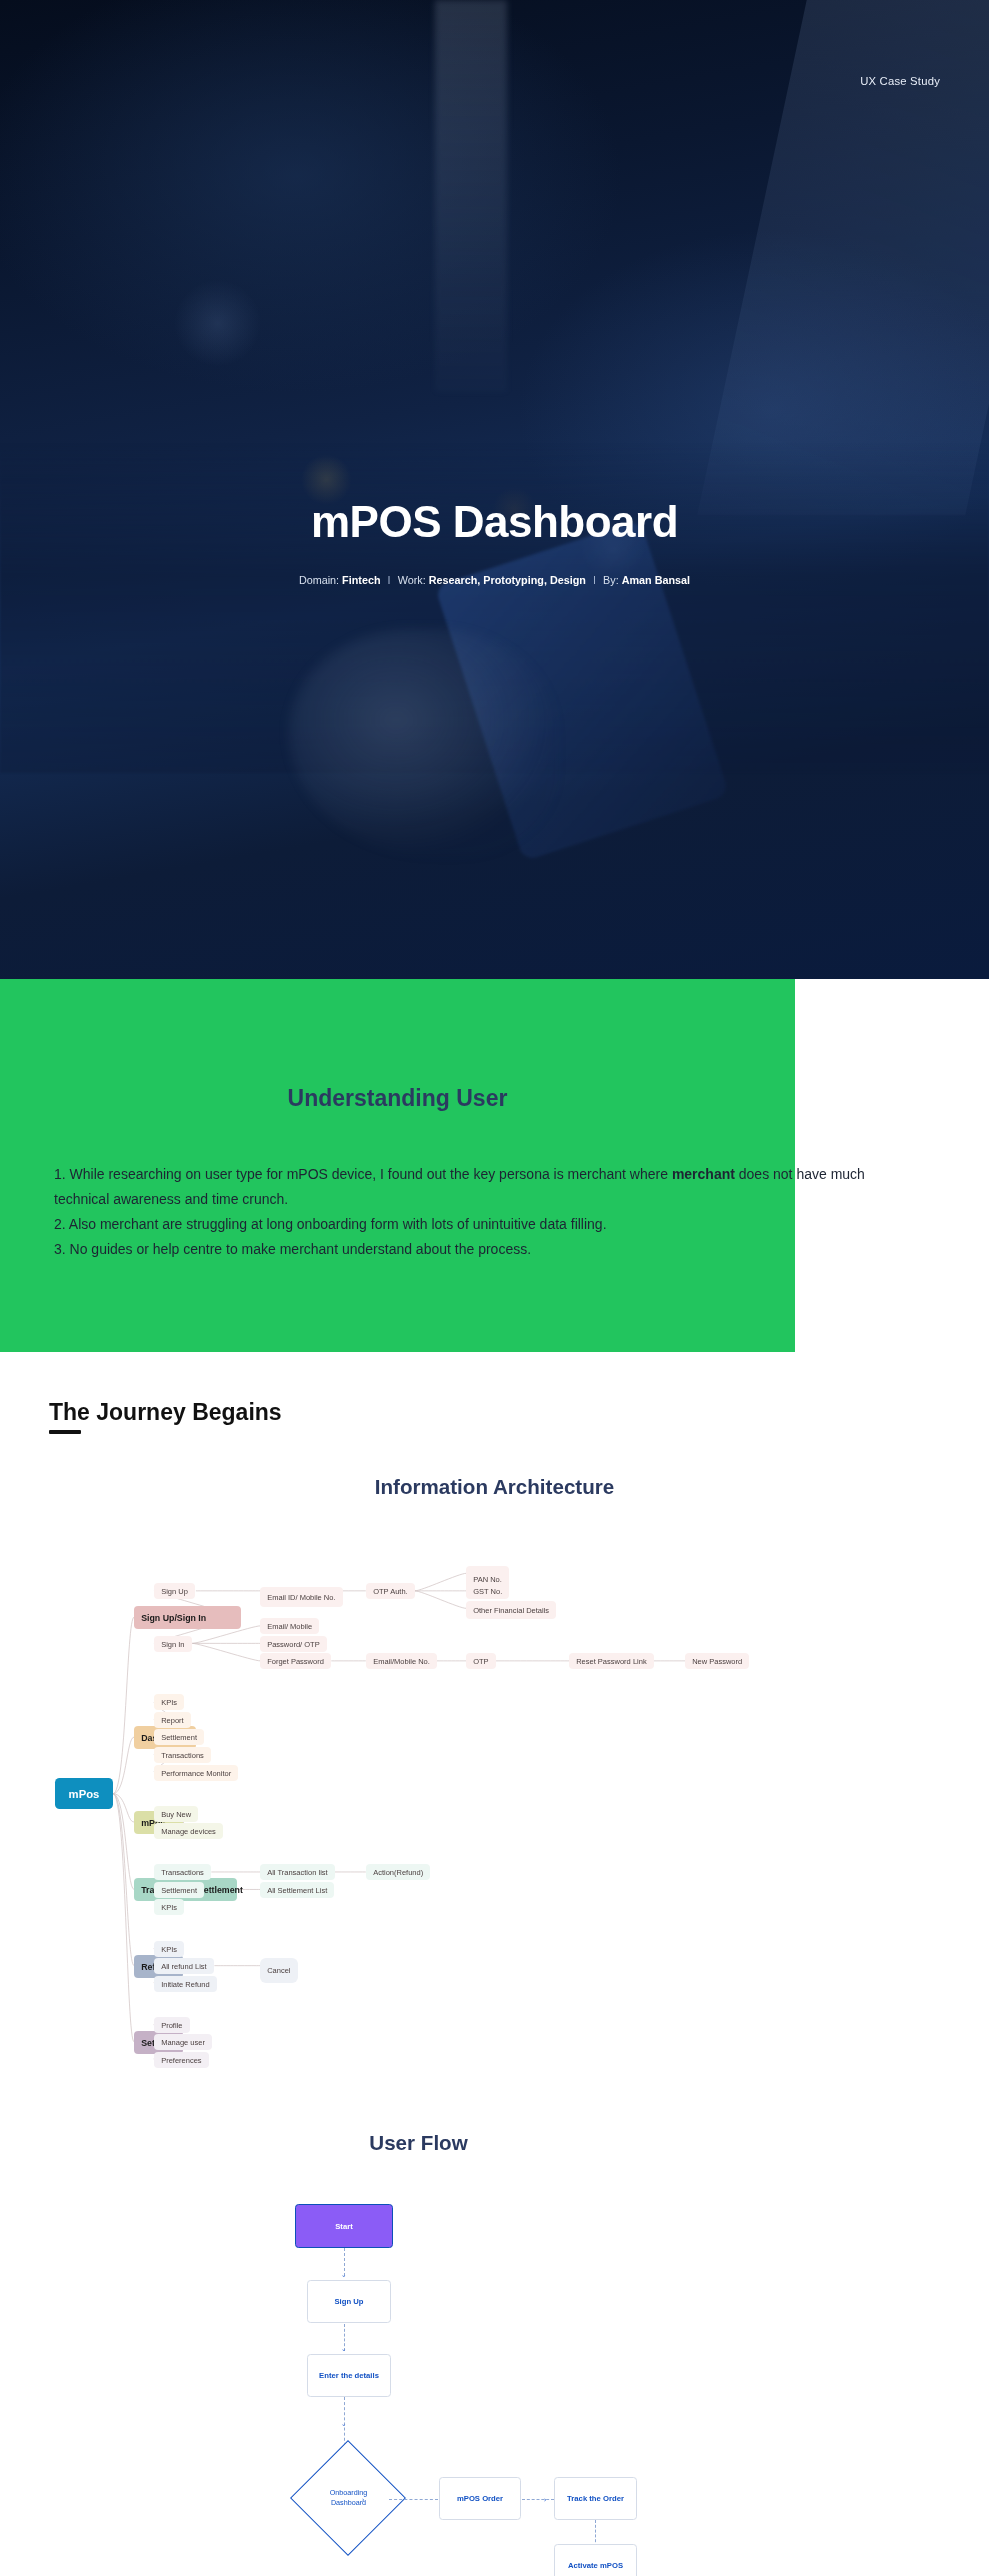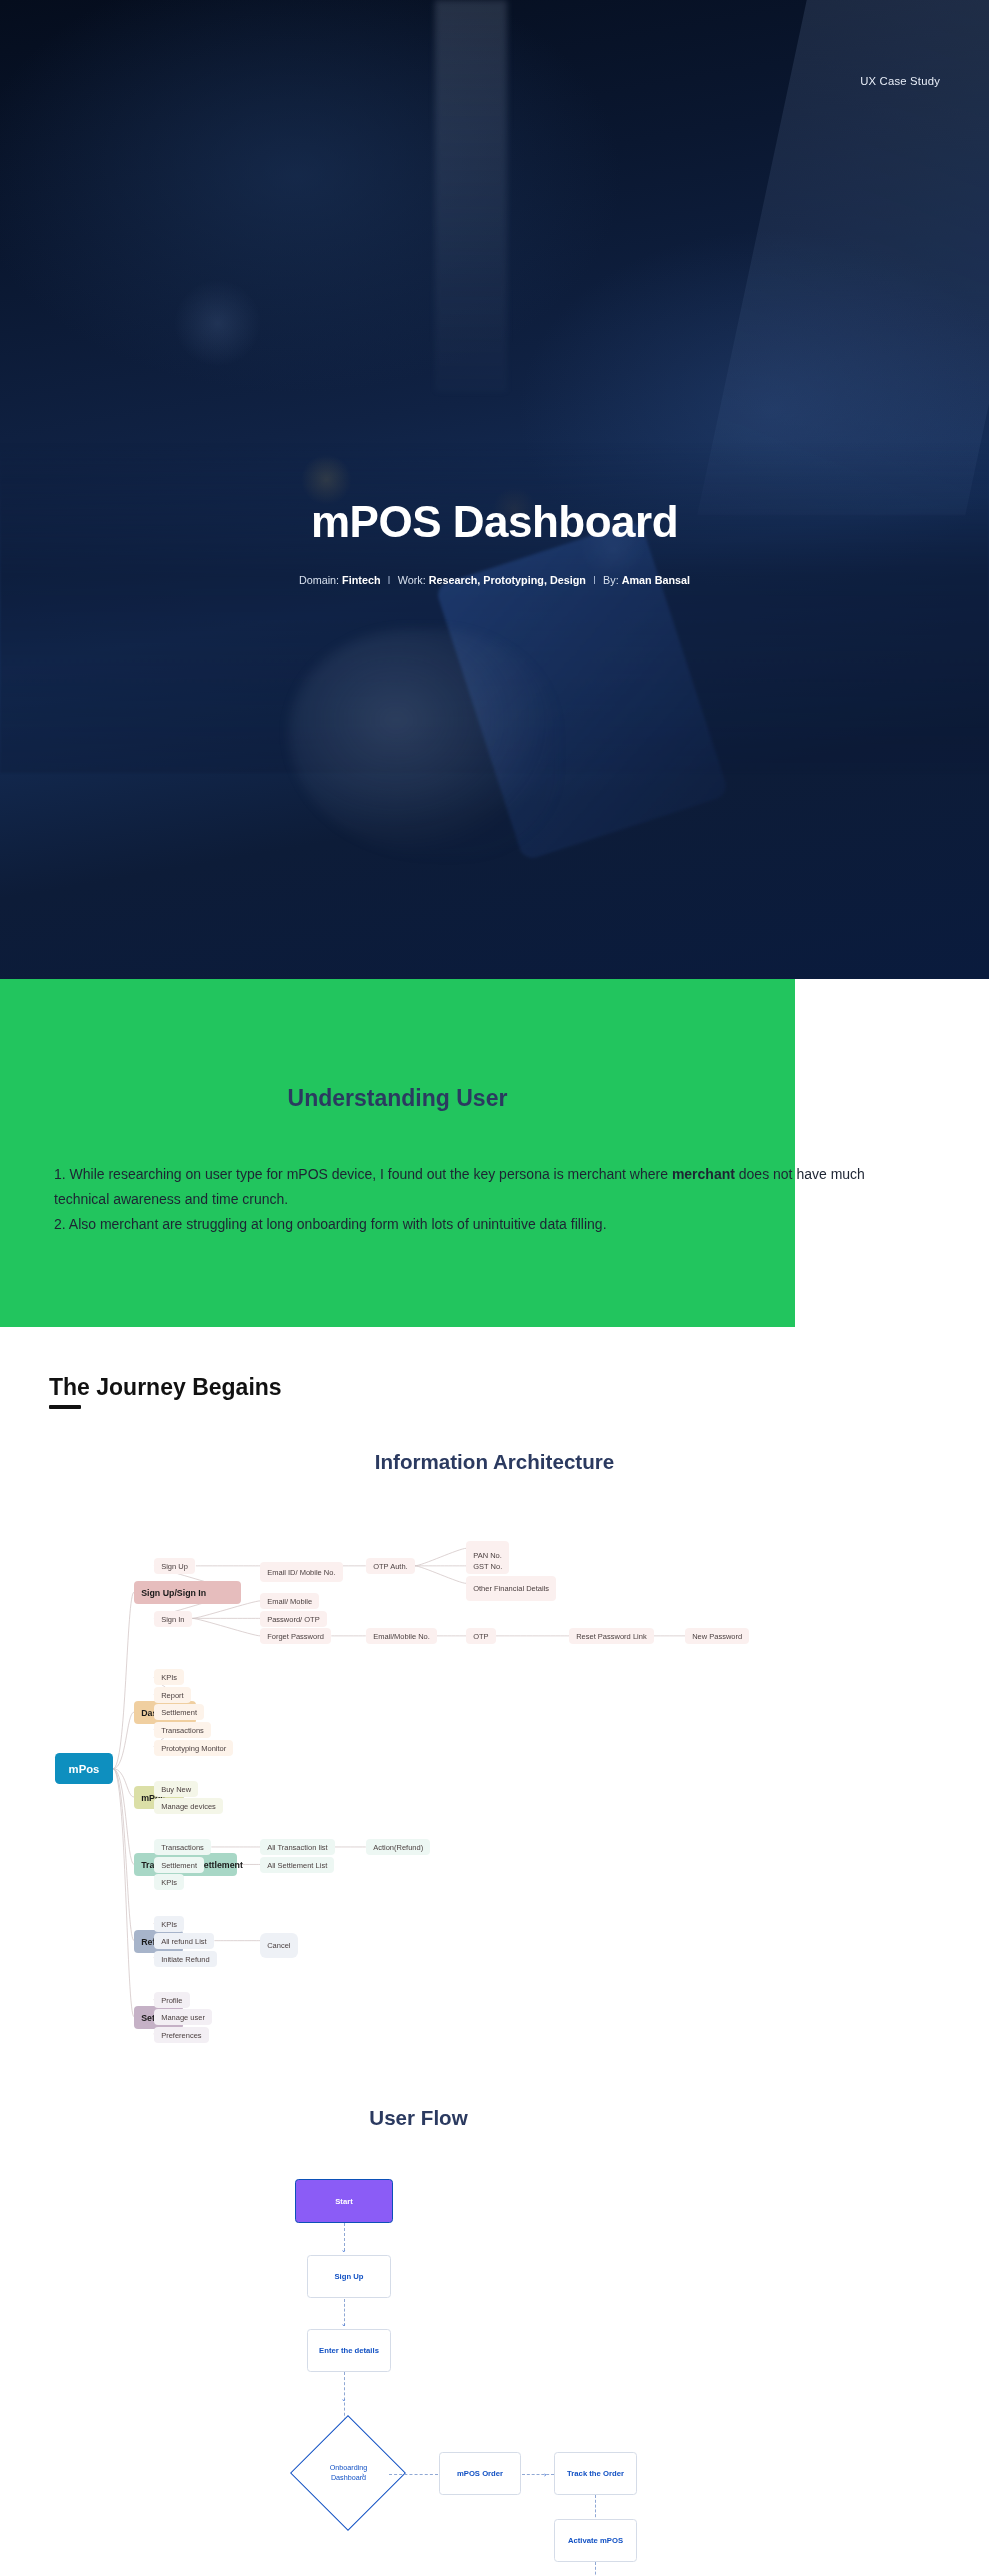--- a/index.html
+++ b/index.html
@@ -98,20 +98,21 @@
     <b>Aman Bansal</b>
   </div>
 
 </section>
 
 <section class="understanding">
   <h2>Understanding User</h2>
   <div class="pts" id="understanding-points">
       <p>1. While researching on user type for mPOS device, I found out the key persona is merchant where <b>merchant</b> does not have much technical awareness and time crunch.</p>
       <p>2. Also merchant are struggling at long onboarding form with lots of unintuitive data filling.</p>
+      <p>3. No guides or help centre to make merchant understand about the process.</p>
     </div>
 </section>
 
 <section class="journey">
   <div class="journey-h">
     <h2>The Journey Begains</h2>
     <div class="journey-underline"></div>
   </div>
 
   <div class="ia-wrap">
@@ -159,35 +160,35 @@
           <path d="M 310 967 C 324 967, 241 967, 255 967" fill="none" stroke="#cfc2c2" stroke-width="1.4"></path>
           <path d="M 310 967 C 324 967, 241 1001, 255 1001" fill="none" stroke="#cfc2c2" stroke-width="1.4"></path>
         </svg>
       <div class="ia-root">mPos</div>
     <div class="node n-main" style="left: 111px; top: 62px; height: 23px; background: rgb(230, 189, 189); width: 107px; text-align: right;">Sign Up/Sign In</div>
         <div class="node n-sub" style="left: 131px; top: 39px; height: 15.5px; background: rgb(251, 240, 239); color: rgb(74, 63, 63);">Sign Up</div>
         <div class="node n-sub" style="left: 237px; top: 43px; height: 20px; background: rgb(251, 240, 239); color: rgb(74, 63, 63);">Email ID/ Mobile No.</div>
         <div class="node n-sub" style="left: 343px; top: 39px; height: 15.5px; background: rgb(251, 240, 239); color: rgb(74, 63, 63);">OTP Auth.</div>
         <div class="node n-sub" style="left: 443px; top: 21.6px; height: 28px; background: rgb(251, 240, 239); color: rgb(74, 63, 63);">PAN No.</div>
         <div class="node n-sub" style="left: 443px; top: 39px; height: 15.5px; background: rgb(251, 240, 239); color: rgb(74, 63, 63);">GST No.</div>
-        <div class="node n-sub" style="left: 443px; top: 57px; height: 25px; background: rgb(251, 240, 239); color: rgb(74, 63, 63);">Other Financial Details</div>
+        <div class="node n-sub" style="left: 443px; top: 57px; height: 18px; background: rgb(251, 240, 239); color: rgb(74, 63, 63);">Other Financial Details</div>
         <div class="node n-sub" style="left: 131px; top: 92px; height: 15.5px; background: rgb(251, 240, 239); color: rgb(74, 63, 63);">Sign In</div>
         <div class="node n-sub" style="left: 237px; top: 74px; height: 15.5px; background: rgb(251, 240, 239); color: rgb(74, 63, 63);">Email/ Mobile</div>
         <div class="node n-sub" style="left: 237px; top: 92px; height: 15.5px; background: rgb(251, 240, 239); color: rgb(74, 63, 63);">Password/ OTP</div>
         <div class="node n-sub" style="left: 237px; top: 109px; height: 15.5px; background: rgb(251, 240, 239); color: rgb(74, 63, 63);">Forget Password</div>
         <div class="node n-sub" style="left: 343px; top: 109px; height: 15.5px; background: rgb(251, 240, 239); color: rgb(74, 63, 63);">Email/Mobile No.</div>
         <div class="node n-sub" style="left: 443px; top: 109px; height: 15.5px; background: rgb(251, 240, 239); color: rgb(74, 63, 63);">OTP</div>
         <div class="node n-sub" style="left: 546px; top: 109px; height: 15.5px; background: rgb(251, 240, 239); color: rgb(74, 63, 63);">Reset Password Link</div>
         <div class="node n-sub" style="left: 662px; top: 109px; height: 15.5px; background: rgb(251, 240, 239); color: rgb(74, 63, 63);">New Password</div>
         <div class="node n-main" style="left: 111px; top: 182px; height: 23px; background: rgb(240, 207, 160); width: 62px;">Dashboard</div>
         <div class="node n-sub" style="left: 131px; top: 150px; height: 15.5px; background: rgb(253, 243, 234); color: rgb(74, 63, 63);">KPIs</div>
         <div class="node n-sub" style="left: 131px; top: 168px; height: 15.5px; background: rgb(253, 243, 234); color: rgb(74, 63, 63);">Report</div>
         <div class="node n-sub" style="left: 131px; top: 185px; height: 15.5px; background: rgb(253, 243, 234); color: rgb(74, 63, 63);">Settlement</div>
         <div class="node n-sub" style="left: 131px; top: 203px; height: 15.5px; background: rgb(253, 243, 234); color: rgb(74, 63, 63);">Transactions</div>
-        <div class="node n-sub" style="left: 131px; top: 221px; height: 15.5px; background: rgb(253, 243, 234); color: rgb(74, 63, 63);">Prototyping Monitor</div>
+        <div class="node n-sub" style="left: 131px; top: 221px; height: 15.5px; background: rgb(253, 243, 234); color: rgb(74, 63, 63);">Performance Monitor</div>
         <div class="node n-main" style="left: 111px; top: 267px; height: 23px; background: rgb(219, 223, 167); width: 49px;">mPos</div>
         <div class="node n-sub" style="left: 131px; top: 262px; height: 15.5px; background: rgb(244, 246, 232); color: rgb(74, 63, 63);">Buy New</div>
         <div class="node n-sub" style="left: 131px; top: 279px; height: 15.5px; background: rgb(244, 246, 232); color: rgb(74, 63, 63);">Manage devices</div>
         <div class="node n-main" style="left: 111px; top: 334px; height: 23px; background: rgb(168, 215, 198); width: 103px;">Transactions/Settlement</div>
         <div class="node n-sub" style="left: 131px; top: 320px; height: 15.5px; background: rgb(237, 247, 243); color: rgb(74, 63, 63);">Transactions</div>
         <div class="node n-sub" style="left: 237px; top: 320px; height: 15.5px; background: rgb(237, 247, 243); color: rgb(74, 63, 63);">All Transaction list</div>
         <div class="node n-sub" style="left: 343px; top: 320px; height: 15.5px; background: rgb(237, 247, 243); color: rgb(74, 63, 63);">Action(Refund)</div>
         <div class="node n-sub" style="left: 131px; top: 338px; height: 15.5px; background: rgb(237, 247, 243); color: rgb(74, 63, 63);">Settlement</div>
         <div class="node n-sub" style="left: 237px; top: 338px; height: 15.5px; background: rgb(237, 247, 243); color: rgb(74, 63, 63);">All Settlement List</div>
         <div class="node n-sub" style="left: 131px; top: 355px; height: 15.5px; background: rgb(237, 247, 243); color: rgb(74, 63, 63);">KPIs</div>

